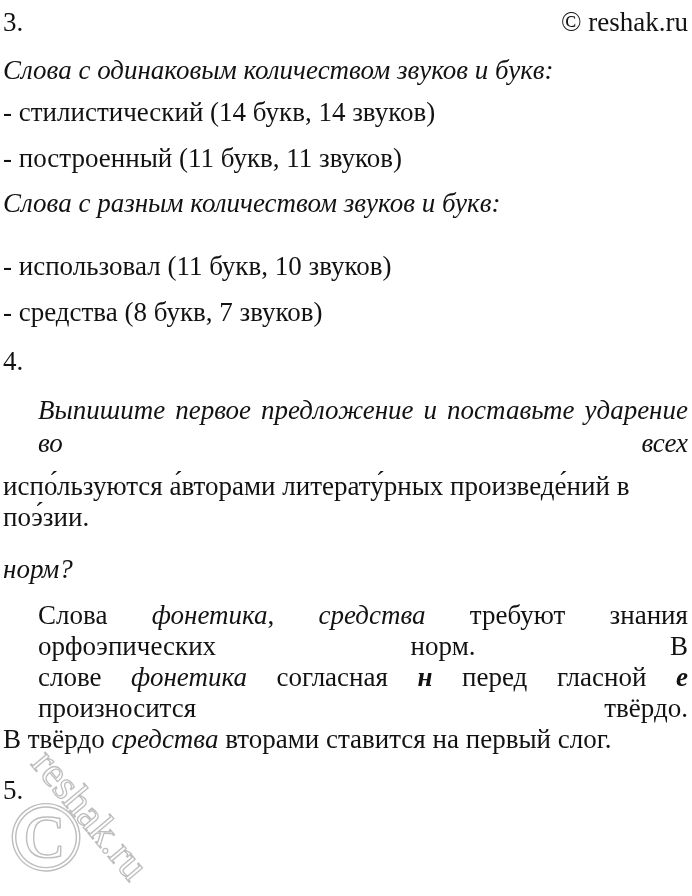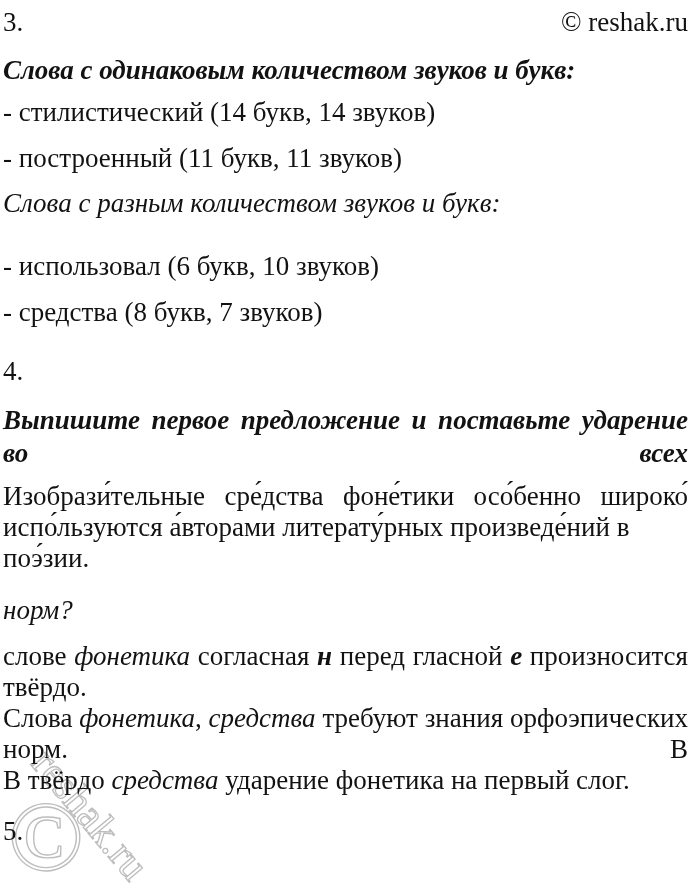--- a/index.html
+++ b/index.html
@@ -10,29 +10,29 @@
     background: #ffffff;
     color: #121212;
     font-family: "Liberation Serif", serif;
     font-size: 27px;
     overflow: hidden;
     position: relative;
   }
   .content { position: relative; z-index: 1; }
   .block { line-height: 31px; margin: 0; }
   .lh33 { line-height: 33px; }
-  .jline { text-align: justify; text-align-last: justify; }
+  .jline { text-align: justify; text-align-last: justify; margin-left: 35px; }
   .it { font-style: italic; }
   .bi { font-style: italic; font-weight: bold; }
-  .m11 { margin-bottom: 11px; font-weight: bold; }
+  .m11 { margin-bottom: 11px; }
   .m14 { margin-bottom: 14px; }
   .m15 { margin-bottom: 15px; }
   .m16 { margin-bottom: 32px; }
   .m17 { margin-bottom: 17px; }
-  .m18 { margin-bottom: 28px; }
+  .m18 { margin-bottom: 18px; }
   .m20 { margin-bottom: 20px; }
   .m21 { margin-bottom: 21px; }
   .header-row { display: flex; justify-content: space-between; align-items: baseline; }
   .watermark {
     position: absolute; left: 0; top: 722;
     top: 722px; z-index: 0; opacity: 0.85;
     pointer-events: none;
   }
 </style>
 </head>
@@ -51,40 +51,39 @@
   </div>
 
   <p class="block m11 it">Слова с одинаковым количеством звуков и букв:</p>
 
   <p class="block m15">- стилистический (14 букв, 14 звуков)</p>
 
   <p class="block m14">- построенный (11 букв, 11 звуков)</p>
 
   <p class="block m16 it">Слова с разным количеством звуков и букв:</p>
 
-  <p class="block m15">- использовал (6 букв, 10 звуков)</p>
+  <p class="block m15">- использовал (11 букв, 10 звуков)</p>
 
   <p class="block m18">- средства (8 букв, 7 звуков)</p>
 
   <p class="block m17">4.</p>
 
   <div class="m11">
     <p class="block lh33 it jline">Выпишите первое предложение и поставьте ударение во всех</p>
   </div>
 
   <div class="m21">
-    <p class="block jline">Изобрази́тельные сре́дства фоне́тики осо́бенно широко́</p>
     <p class="block">испо́льзуются а́вторами литерату́рных произведе́ний в поэ́зии.</p>
   </div>
 
   <div class="m15">
     <p class="block it">норм?</p>
   </div>
 
   <div class="m20">
+    <p class="block jline"><span>Слова </span><span class="it">фонетика</span><span>, </span><span class="it">средства</span><span> требуют знания орфоэпических норм. В</span></p>
     <p class="block jline"><span>слове </span><span class="it">фонетика</span><span> согласная </span><span class="bi">н</span><span> перед гласной </span><span class="bi">е</span><span> произносится твёрдо.</span></p>
-    <p class="block jline"><span>Слова </span><span class="it">фонетика</span><span>, </span><span class="it">средства</span><span> требуют знания орфоэпических норм. В</span></p>
-    <p class="block"><span>В твёрдо </span><span class="it">средства</span><span> ударение фонетика на первый слог.</span></p>
+    <p class="block"><span>В твёрдо </span><span class="it">средства</span><span> вторами ставится на первый слог.</span></p>
   </div>
 
   <p class="block m16">5.</p>
 
 </div>
 
 </body></html>

